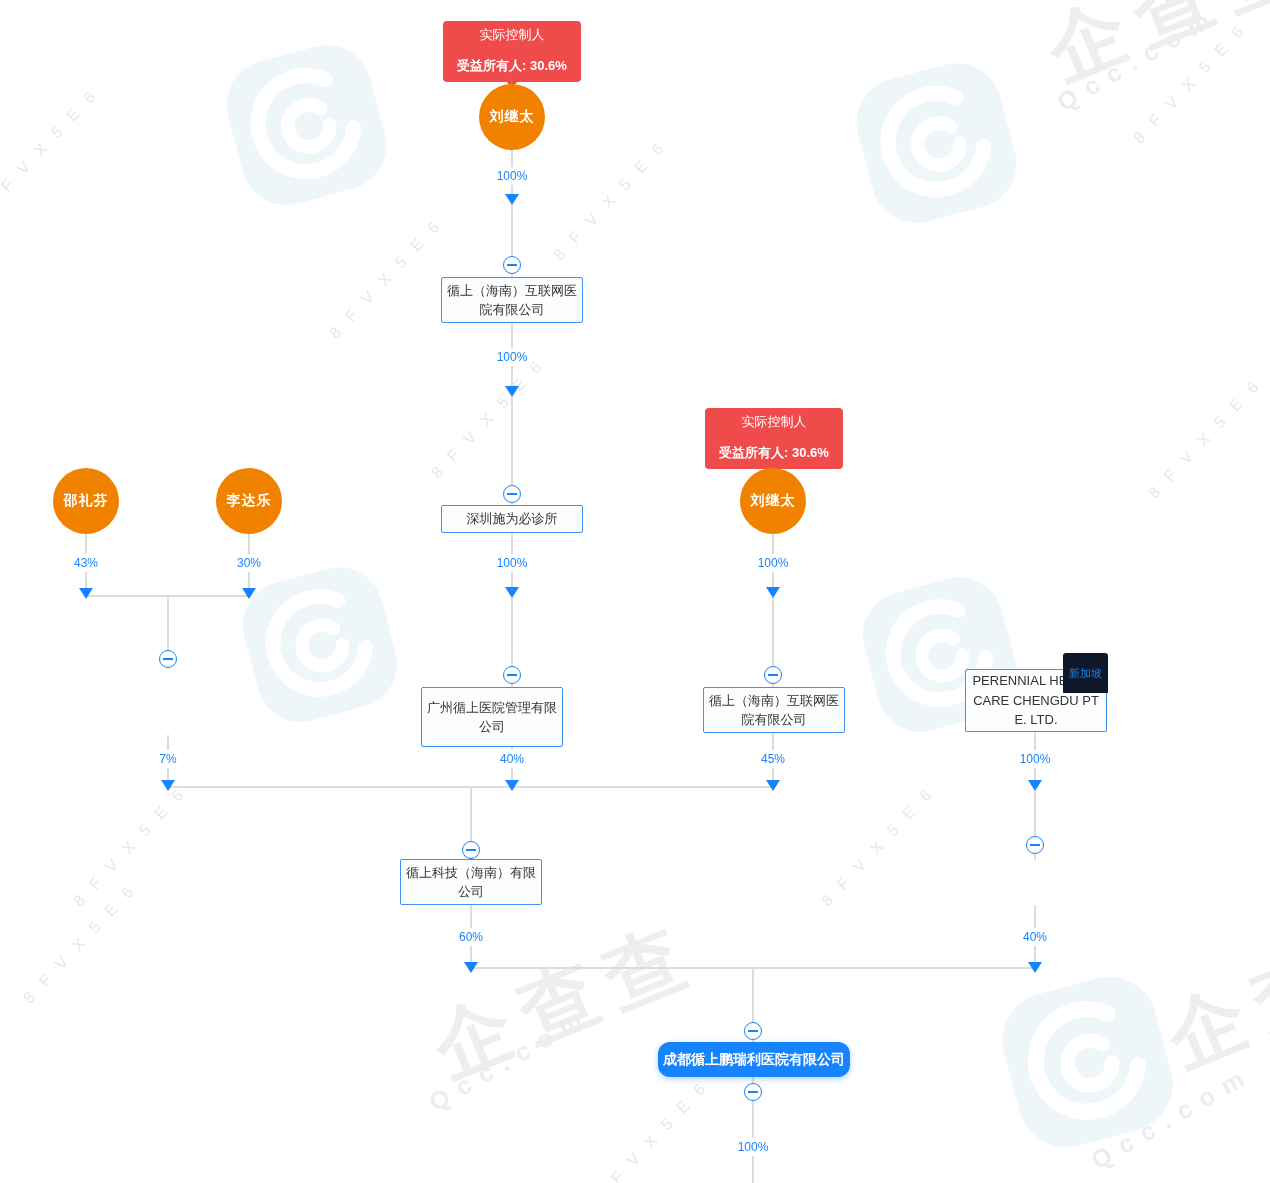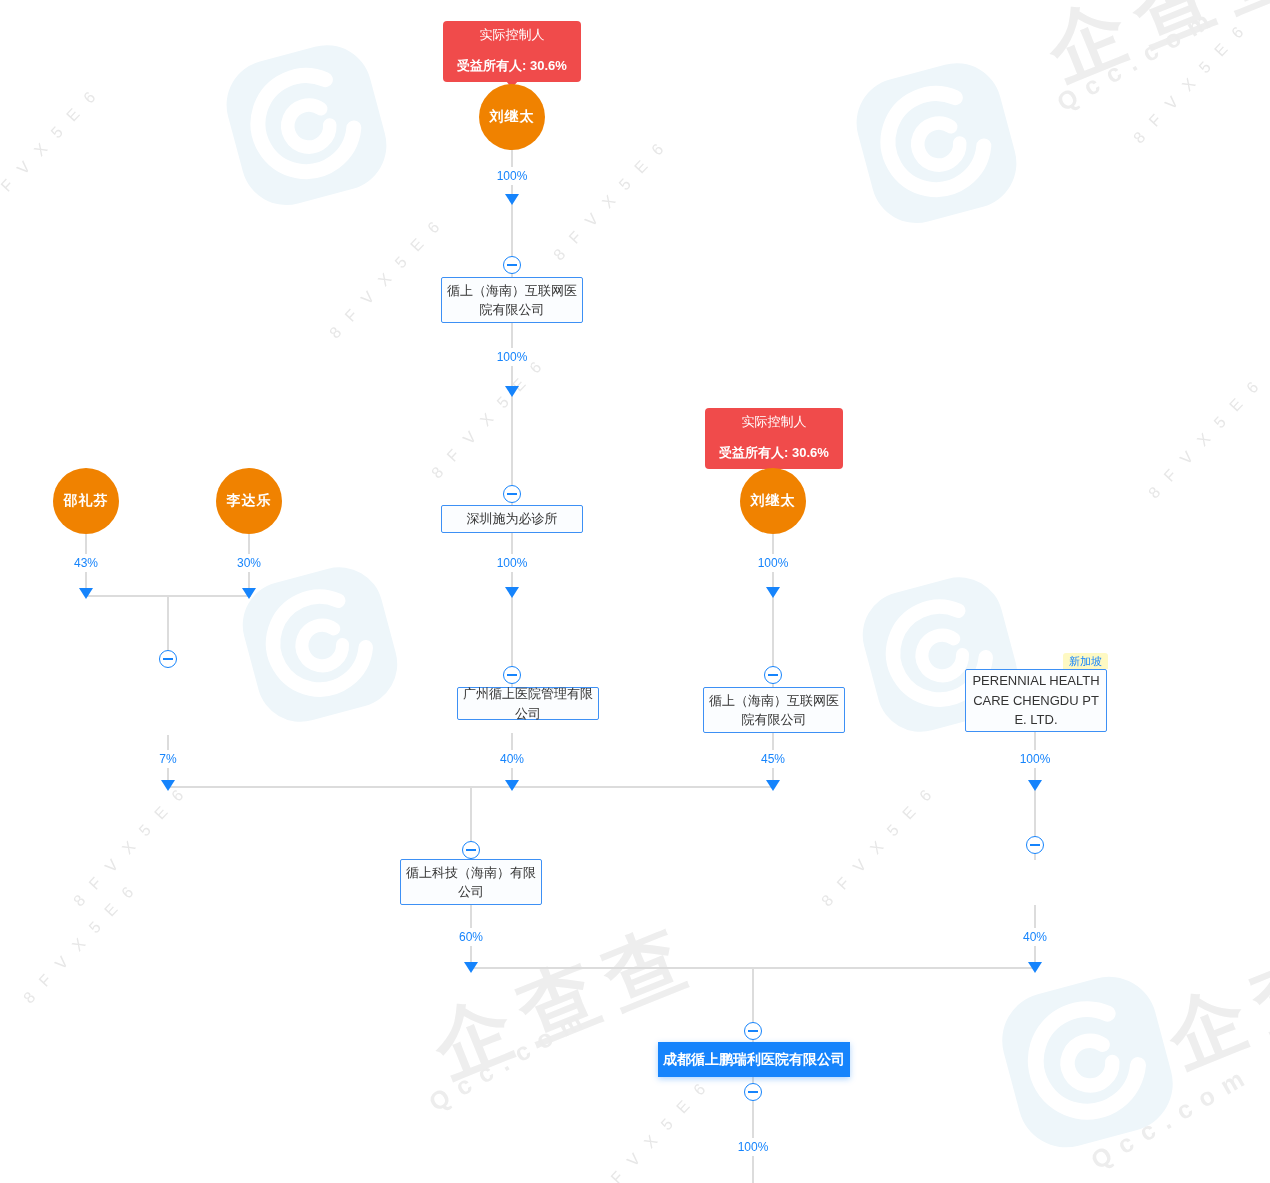--- a/index.html
+++ b/index.html
@@ -17,29 +17,29 @@
   .vline{position:absolute;width:2px;background:#dcdcdc;z-index:1;}
   .hline{position:absolute;height:2px;background:#dcdcdc;z-index:1;}
   .arrow{position:absolute;width:0;height:0;border-left:7px solid transparent;border-right:7px solid transparent;border-top:11px solid #1684fc;z-index:2;}
   .pct{position:absolute;transform:translateX(-50%);background:#fff;color:#1684fc;font-size:12px;line-height:18px;padding:0 3px;z-index:5;}
   .minus{position:absolute;width:16px;height:16px;border-radius:50%;border:1px solid #1684fc;background:#fff;z-index:6;transform:translate(-50%,-50%);cursor:pointer;}
   .minus-bar{position:absolute;left:3px;right:3px;top:50%;height:2px;margin-top:-1px;background:#1684fc;}
   
   .node-box{position:absolute;box-sizing:border-box;border:1px solid #3d90f5;background:#fbfdff;border-radius:2px;
     color:#333;font-size:13px;line-height:1.5;text-align:center;display:flex;align-items:center;justify-content:center;z-index:4;cursor:pointer;}
   .bx-label{display:block;width:134px;word-break:break-all;}
-  .target-box{background:#1684fc;border:none;border-radius:0;color:#fff;font-weight:bold;font-size:14px;box-shadow:0 2px 6px rgba(22,132,252,.35);}
+  .target-box{background:#1684fc;border:none;border-radius:12px;color:#fff;font-weight:bold;font-size:14px;box-shadow:0 2px 6px rgba(22,132,252,.35);}
   .target-box .bx-label{width:186px;}
   .person{position:absolute;width:66px;height:66px;border-radius:50%;background:#f08200;color:#fff;font-size:14px;font-weight:bold;
     display:flex;align-items:center;justify-content:center;letter-spacing:1px;z-index:4;cursor:pointer;}
   .badge{position:absolute;width:138px;box-sizing:border-box;background:#f04b4b;color:#fff;border-radius:4px;text-align:center;
     padding:5px 4px 7px;font-size:13px;z-index:4;}
   .badge .l2{font-weight:bold;margin-top:13px;}
   .badge-tip{position:absolute;left:50%;bottom:-6px;margin-left:-6px;width:0;height:0;border-left:6px solid transparent;border-right:6px solid transparent;border-top:7px solid #f04b4b;}
-  .region-tag{position:absolute;background:#fef9c3;color:#1684fc;font-size:11px;line-height:16px;padding:0 6px;border-radius:3px 3px 0 0;z-index:5;}
+  .region-tag{position:absolute;background:#0f172a;color:#1684fc;font-size:11px;line-height:16px;padding:12px 6px;border-radius:3px 3px 0 0;z-index:5;}
 </style>
 </head>
 <body>
 
 <div class="canvas">
 
   <div class="wm wm-logo" style="left:232px;top:50px">
     <svg width="150" height="150" viewBox="0 0 100 100">
         <rect x="1" y="1" width="98" height="98" rx="30" fill="#eef6fa"></rect>
         <path d="M70 24 A32 32 0 1 0 80 60" fill="none" stroke="#ffffff" stroke-width="10" stroke-linecap="round"></path>
@@ -184,21 +184,21 @@
   <div class="person" style="left:53px;top:468px">邵礼芬</div>
   <div class="person" style="left:216px;top:468px">李达乐</div>
   <div class="person" style="left:740px;top:468px">刘继太</div>
 
   <div class="node-box" style="left:441px;top:277px;width:142px;height:46px">
     <span class="bx-label">循上（海南）互联网医院有限公司</span>
   </div>
   <div class="node-box" style="left:441px;top:505px;width:142px;height:28px">
     <span class="bx-label">深圳施为必诊所</span>
   </div>
-  <div class="node-box" style="left:457px;top:687px;width:142px;height:33px">
+  <div class="node-box" style="left:421px;top:687px;width:142px;height:60px">
     <span class="bx-label">广州循上医院管理有限公司</span>
   </div>
   <div class="node-box" style="left:703px;top:687px;width:142px;height:46px">
     <span class="bx-label">循上（海南）互联网医院有限公司</span>
   </div>
   <div class="region-tag" style="left:1063px;top:653px">新加坡</div>
   <div class="node-box" style="left:965px;top:669px;width:142px;height:63px">
     <span class="bx-label">PERENNIAL HEALTHCARE CHENGDU PTE. LTD.</span>
   </div>
   <div class="node-box" style="left:400px;top:859px;width:142px;height:46px">

